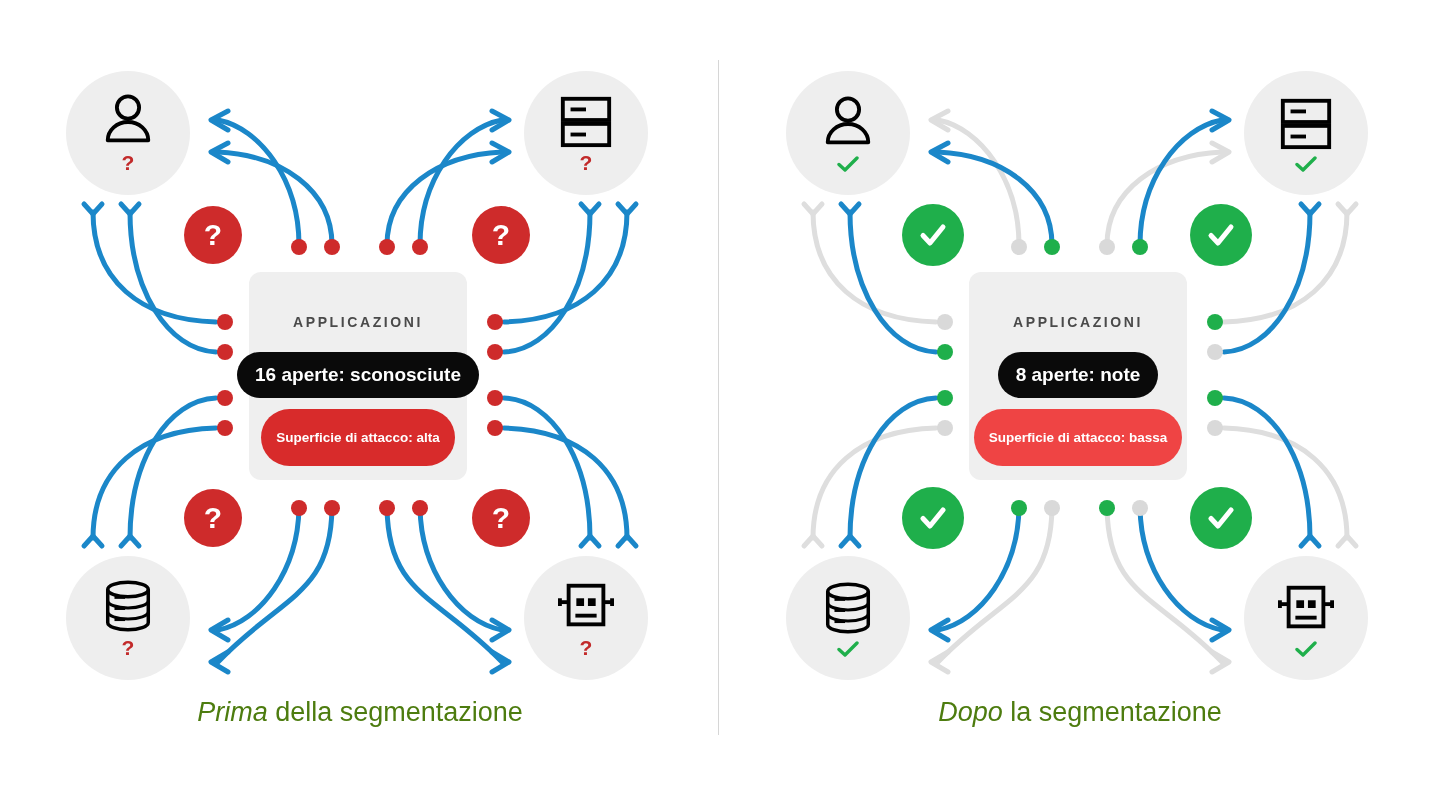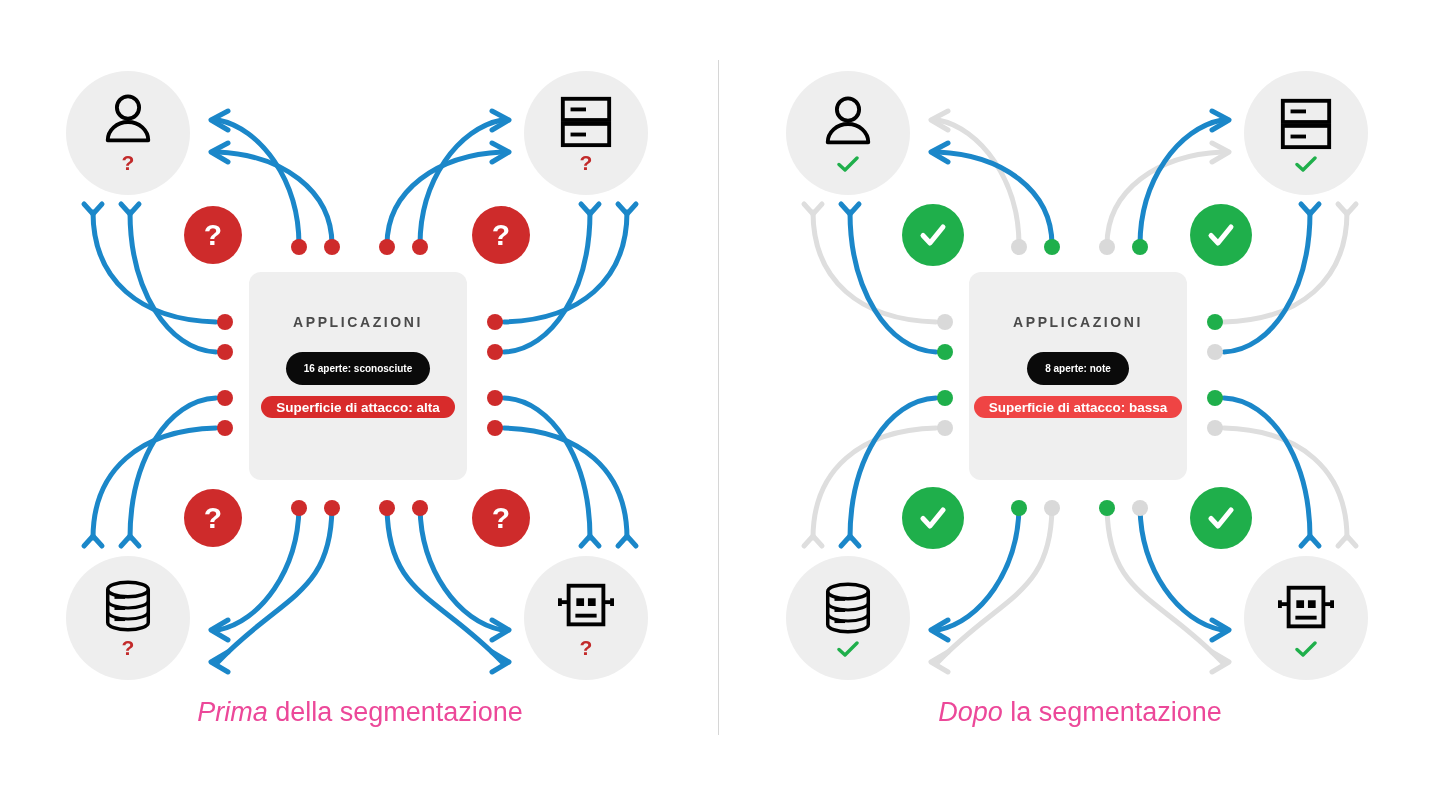--- a/index.html
+++ b/index.html
@@ -67,29 +67,29 @@
   }
   .card-title{
     margin-top:42px;font-size:14px;font-weight:700;letter-spacing:2.6px;
     color:#4a4a4a;font-family:"Liberation Sans",sans-serif;
   }
   .pill{
     margin-top:12px;border-radius:999px;display:flex;align-items:center;
     justify-content:center;color:#fff;font-weight:700;
     font-family:"Liberation Sans",sans-serif;white-space:nowrap;
   }
-  .pill.dark{background:#0a0a0a;font-size:10px;height:33px;padding:0 18px;margin-top:22px;}
-  .pill.surface{font-size:13.5px;height:22px;padding:0 15px;margin-top:11px;}
+  .pill.dark{background:#0a0a0a;font-size:19px;height:46px;padding:0 18px;margin-top:22px;}
+  .pill.surface{font-size:13.5px;height:33px;padding:12px 15px;margin-top:11px;}
   .pill.surface.bad{background:#d82b2b;}
   .pill.surface.good{background:#ef4444;}
 
   
   .caption{
     position:absolute;left:0;width:720px;top:697px;text-align:center;
-    font-size:27px;color:#ec4899;font-family:"Liberation Sans",sans-serif;
+    font-size:27px;color:#4d7c0f;font-family:"Liberation Sans",sans-serif;
   }
   .caption em{font-style:italic;}
 
   svg.wires{position:absolute;left:0;top:0;width:720px;height:810px;overflow:visible;}
 </style>
 </head>
 <body>
 
 <div id="root">
 

